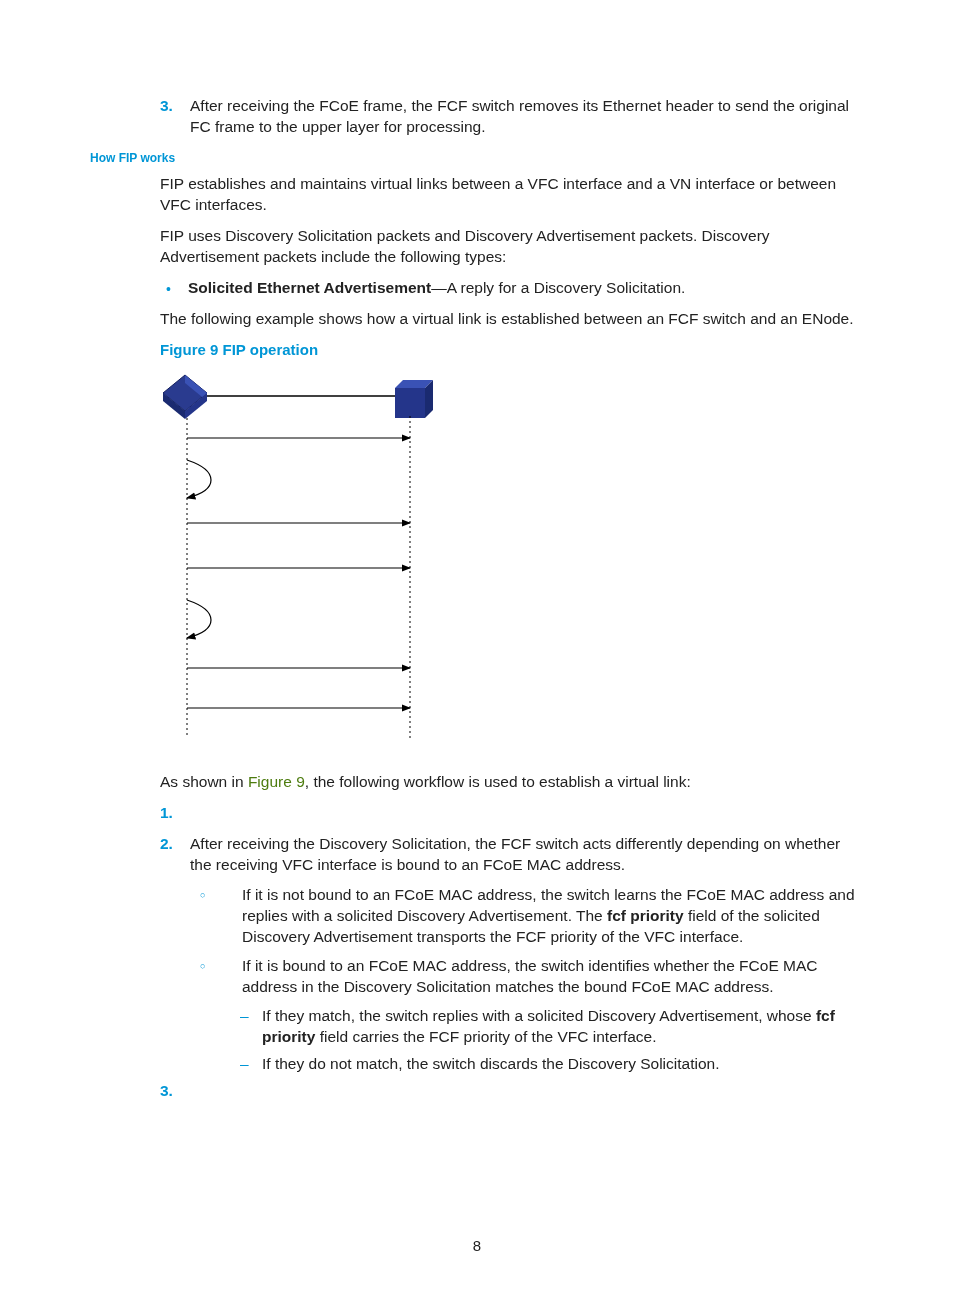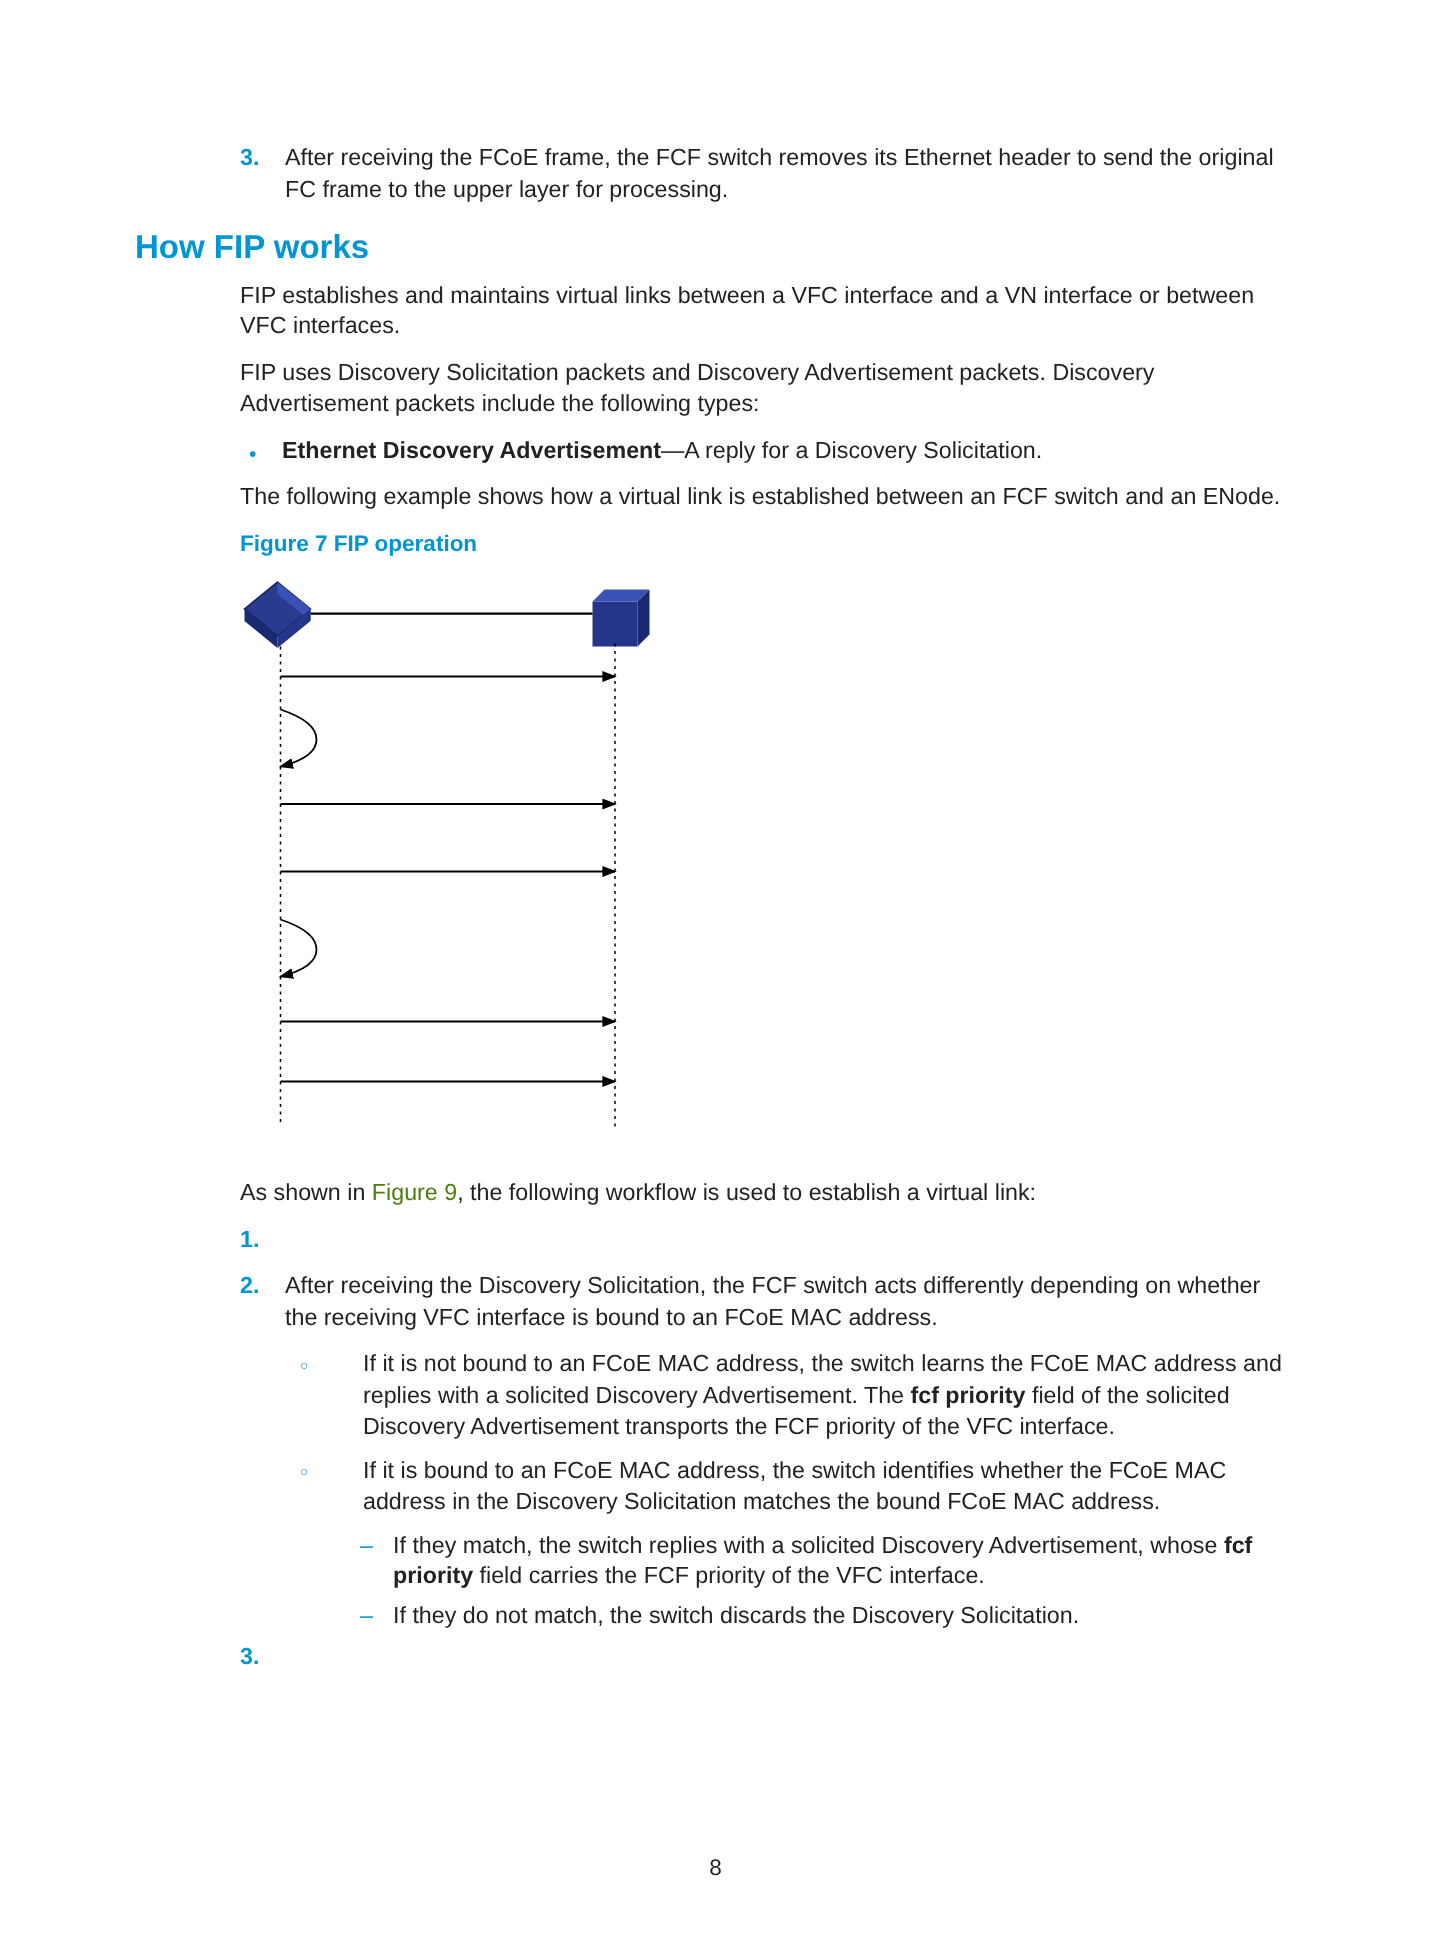--- a/index.html
+++ b/index.html
@@ -17,21 +17,21 @@
   }
   .ol-item {
     display: flex;
     margin: 6px 0 10px 0;
     padding-left: 70px;
   }
   .ol-item .num { flex: 0 0 30px; color: #0096d6; font-weight: bold; }
   .ol-item .txt { flex: 1; }
   h2.section {
     color: #0096d6;
-    font-size: 22px;
+    font-size: 12px;
     font-weight: bold;
     margin: 12px 0 8px 0;
   }
   p.body {
     margin: 8px 0 10px 70px;
   }
   ul.bullets {
     list-style: none;
     padding: 0;
     margin: 0 0 10px 70px;
@@ -94,27 +94,27 @@
   <div class="txt">After receiving the FCoE frame, the FCF switch removes its Ethernet header to send the original FC frame to the upper layer for processing.</div>
 </div>
 
 <h2 class="section">How FIP works</h2>
 
 <p class="body">FIP establishes and maintains virtual links between a VFC interface and a VN interface or between VFC interfaces.</p>
 <p class="body">FIP uses Discovery Solicitation packets and Discovery Advertisement packets. Discovery Advertisement packets include the following types:</p>
 
 <ul class="bullets">
   <li>
-    <b>Ethernet Discovery Advertisement</b><span>—A reply for a Discovery Solicitation.</span>
+    <b>Solicited Ethernet Advertisement</b><span>—A reply for a Discovery Solicitation.</span>
   </li>
 </ul>
 
 <p class="body">The following example shows how a virtual link is established between an FCF switch and an ENode.</p>
 
-<div class="fig-caption">Figure 7 FIP operation</div>
+<div class="fig-caption">Figure 9 FIP operation</div>
 
 <div class="diagram-wrap">
   <svg width="280" height="380" viewBox="0 0 280 380">
 
     <defs>
       <marker id="arrow" markerWidth="8" markerHeight="8" refX="7" refY="3" orient="auto">
         <path d="M0,0 L8,3 L0,6 Z" fill="#000"></path>
       </marker>
     </defs>
 

